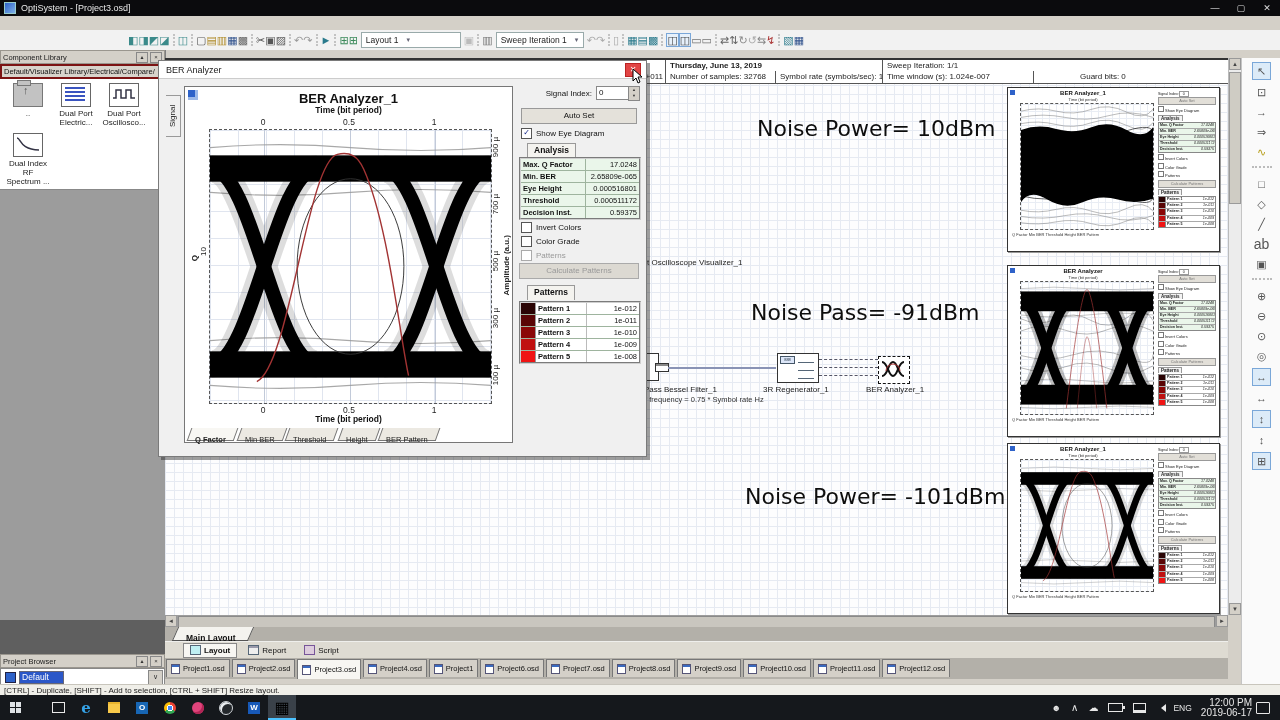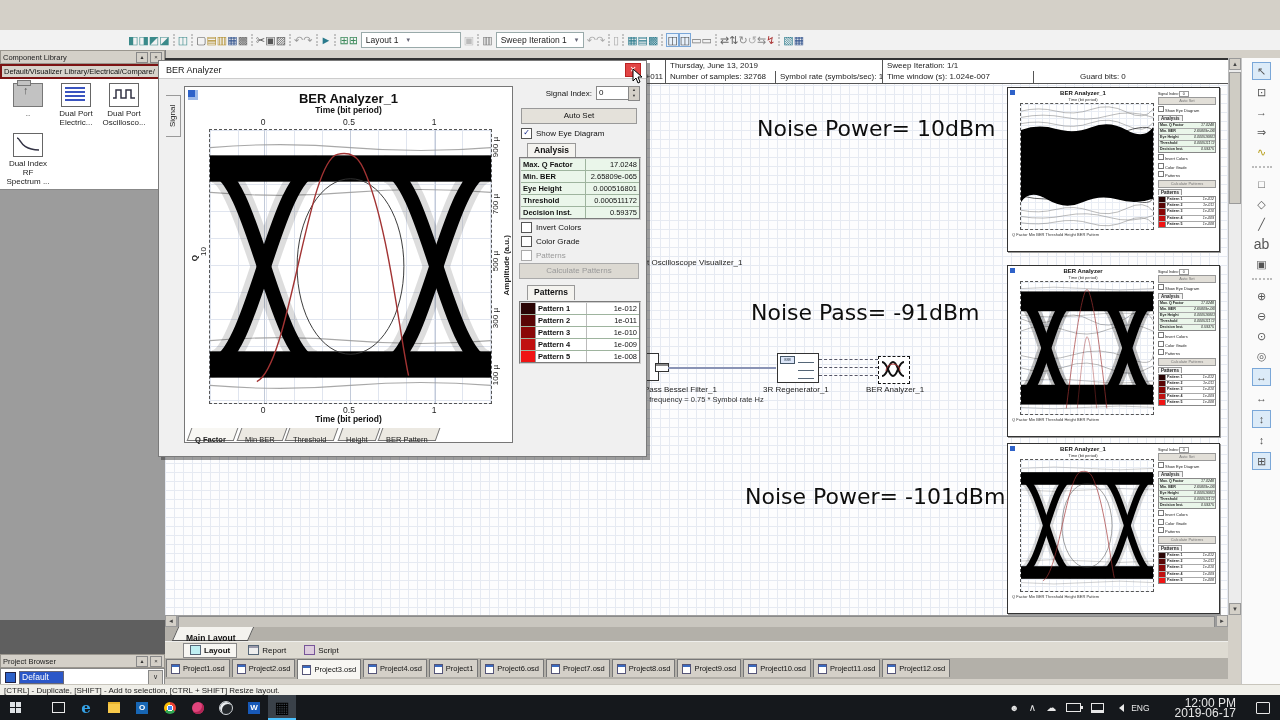--- a/index.html
+++ b/index.html
@@ -180,28 +180,37 @@
       conic-gradient(#ea4335 0deg 120deg,#34a853 120deg 240deg,#fbbc05 240deg 360deg);}
   .i-photos{width:12px;height:12px;border-radius:50%;background:#e0447c;box-shadow:inset -2px -2px 0 #b22555;}
   .i-obs{width:12px;height:12px;border-radius:50%;background:#23272b;border:1px solid #cfd4d8;box-shadow:inset 2px 2px 0 #e9edf0;}
   .i-word{width:12px;height:12px;background:#1759b8;color:#fff;font-size:8px;font-weight:bold;text-align:center;line-height:12px;}
   #tray{margin-left:auto;display:flex;align-items:center;color:#e7e7e7;font-size:9px;}
   .tray-ico{margin:0 5px;color:#e7e7e7;font-size:10px;}
   #battery{width:13px;height:7px;border:1px solid #e7e7e7;position:relative;margin:0 5px;}
   #battery:after{content:"";position:absolute;right:-3px;top:1.5px;width:2px;height:3px;background:#e7e7e7;}
   #net{width:11px;height:8px;border:1px solid #e7e7e7;margin:0 5px;box-shadow:inset 0 -2px 0 #e7e7e7;}
   #speaker{width:0;height:0;border:4px solid transparent;border-right:5px solid #e7e7e7;margin:0 2px 0 6px;position:relative;}
-  #clock{text-align:right;line-height:10px;font-size:12px;margin:0 20px;}
+  #clock{text-align:right;line-height:10px;font-size:10px;margin:0 4px;}
   #actioncenter{width:12px;height:10px;border:1px solid #e7e7e7;margin-right:10px;border-radius:1px;}
 </style>
 </head>
 <body>
 
 <div id="screen">
 
+  <div id="titlebar">
+    <span id="app-icon"></span>
+    <span>OptiSystem - [Project3.osd]</span>
+    <span id="win-controls">
+      <span>—</span>
+      <span>▢</span>
+      <span>✕</span>
+    </span>
+  </div>
 
 
   <div id="toolbar">
     <div style="width:128px"></div>
     <span id="tb-a"><span class="tico" style="color: rgb(59, 138, 138);">◧</span><span class="tico" style="color: rgb(59, 138, 138);">◨</span><span class="tico" style="color: rgb(59, 138, 138);">◩</span><span class="tico" style="color: rgb(59, 138, 138);">◪</span><span class="tsep"></span><span class="tico" style="color: rgb(59, 138, 138);">◫</span><span class="tsep"></span><span class="tico" style="color: rgb(85, 85, 85);">▢</span><span class="tico" style="color: rgb(176, 140, 42);">▤</span><span class="tico" style="color: rgb(176, 140, 42);">▥</span><span class="tico" style="color: rgb(51, 84, 142);">▦</span><span class="tico" style="color: rgb(102, 102, 102);">▩</span><span class="tsep"></span><span class="tico" style="color: rgb(85, 85, 85);">✂</span><span class="tico" style="color: rgb(85, 85, 85);">▣</span><span class="tico" style="color: rgb(85, 85, 85);">▨</span><span class="tsep"></span><span class="tico" style="color: rgb(153, 153, 153);">↶</span><span class="tico" style="color: rgb(153, 153, 153);">↷</span><span class="tsep"></span><span class="tico" style="color: rgb(42, 122, 140);">►</span><span class="tsep"></span><span class="tico" style="color: rgb(59, 138, 90);">⊞</span><span class="tico" style="color: rgb(59, 138, 90);">⊞</span></span>
     <span class="tsel" style="width:92px">
       <span>Layout 1</span>
         <span class="car">▾</span>
     </span>
     <span id="tb-b"><span class="tico" style="color: rgb(187, 187, 187);">▣</span><span class="tsep"></span><span class="tico" style="color: rgb(119, 119, 119);">▥</span></span>
@@ -267,21 +276,21 @@
         <span id="pb-icon"></span>
         <span id="pb-name">Default</span>
         <span id="pb-drop">∨</span>
       </div>
     </div>
   </div>
 
   <div id="canvas">
     <div class="hrow" style="top:0;border-top:2px solid #333;" id="hrow1">
         <div class="hcell" style="width: 500px;"></div>
-        <div class="hcell" style="width: 217px;">Thursday, June 13, 2019</div>
+        <div class="hcell" style="width: 217px; font-weight: bold;">Thursday, June 13, 2019</div>
         <div class="hcell" style="width: 346px;">Sweep Iteration:  1/1</div>
       </div>
     <div class="hrow" style="top:13px;" id="hrow2">
         <div class="hcell" style="width: 500px; text-align: right; padding-right: 2px;">2e+011</div>
         <div class="hcell" style="width: 110px;">Number of samples:  32768</div>
         <div class="hcell" style="width: 107px;">Symbol rate (symbols/sec):  1e+010</div>
         <div class="hcell" style="width: 151px;">Time window (s):  1.024e-007</div>
         <div class="hcell" style="width: 177px; padding-left: 46px;">Guard bits:  0</div>
       </div>
 

